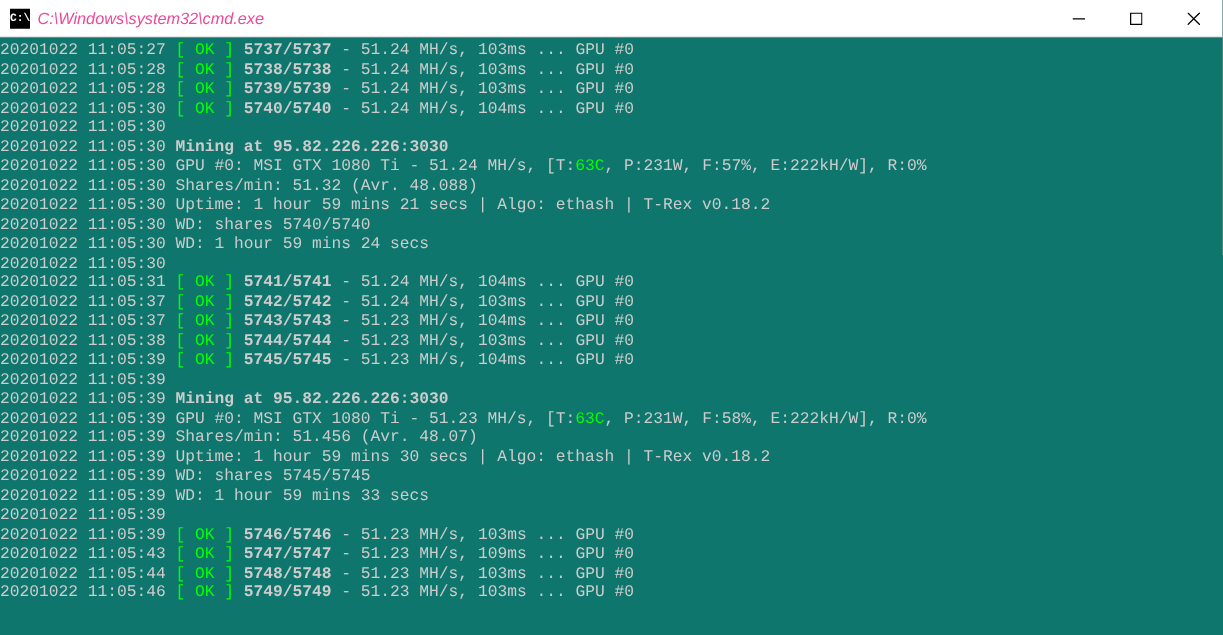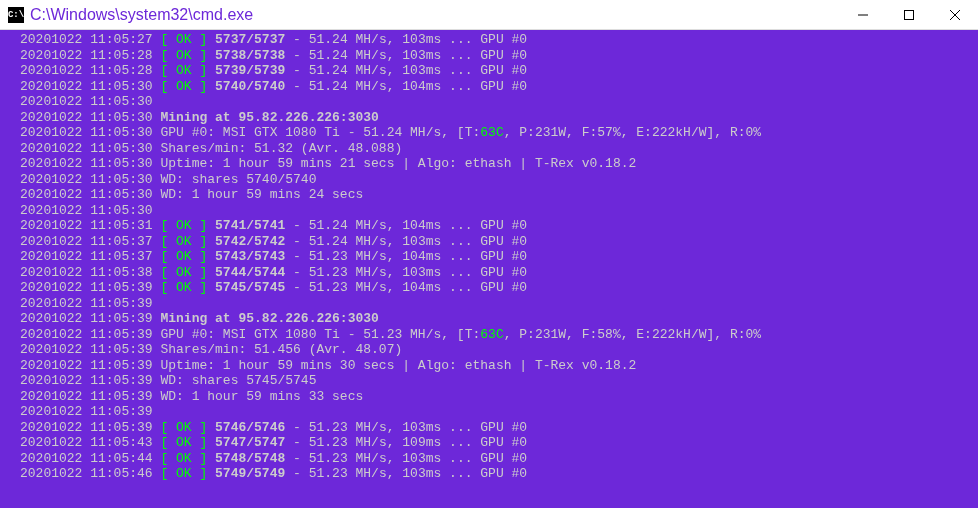--- a/index.html
+++ b/index.html
@@ -32,44 +32,45 @@
     background: #000;
     display: inline-flex;
     align-items: center;
     justify-content: center;
     color: #fff;
     font-size: 9px;
     font-weight: bold;
   }
   .titlebar-title {
     font-family: 'Segoe UI', sans-serif;
-    font-size: 16px;
-    color: #6d28d9;
+    font-size: 13px;
+    color: #ec4899;
     flex: 1;
+    font-style: italic;
   }
   .titlebar-controls {
     display: flex;
     height: 100%;
   }
   .titlebar-btn {
     width: 46px;
     height: 100%;
     display: flex;
     align-items: center;
     justify-content: center;
     font-family: 'Segoe UI', sans-serif;
     font-size: 10px;
     color: #000;
     cursor: pointer;
   }
   .titlebar-btn svg { display: block; }
   .console {
     flex: 1;
-    background: #6d28d9;
-    padding: 2px 20px;
+    background: #0f766e;
+    padding: 2px 0;
     font-size: 13px;
     line-height: 15.5px;
     color: #ccc;
     overflow: hidden;
     white-space: pre;
   }
   .line { display: block; }
   .green { color: #00ff00; }
   .bold { font-weight: bold; }
 </style>

